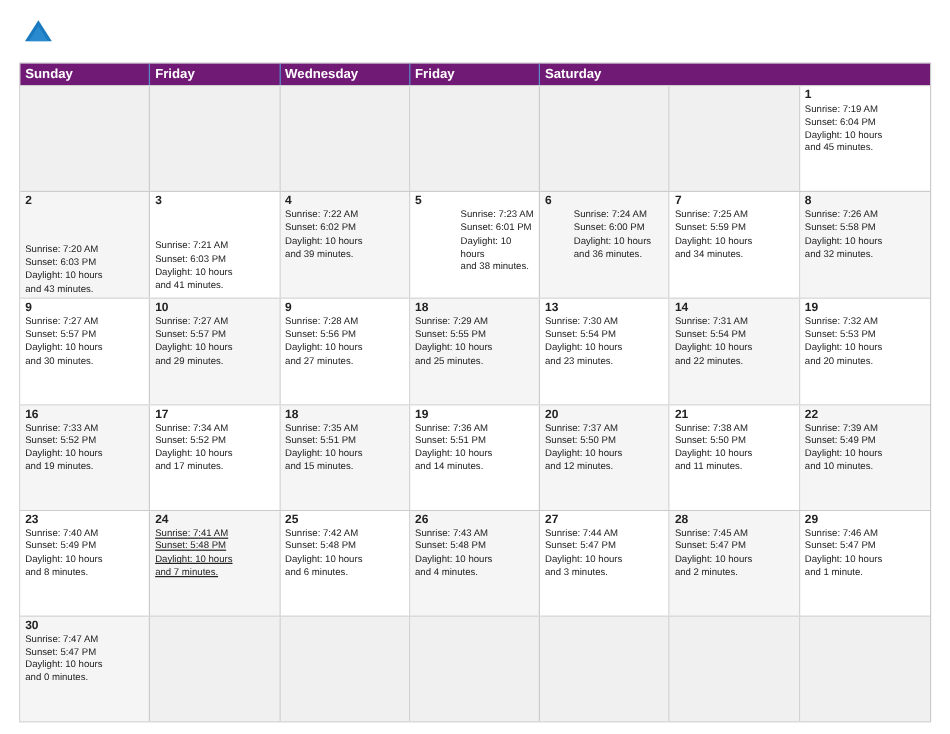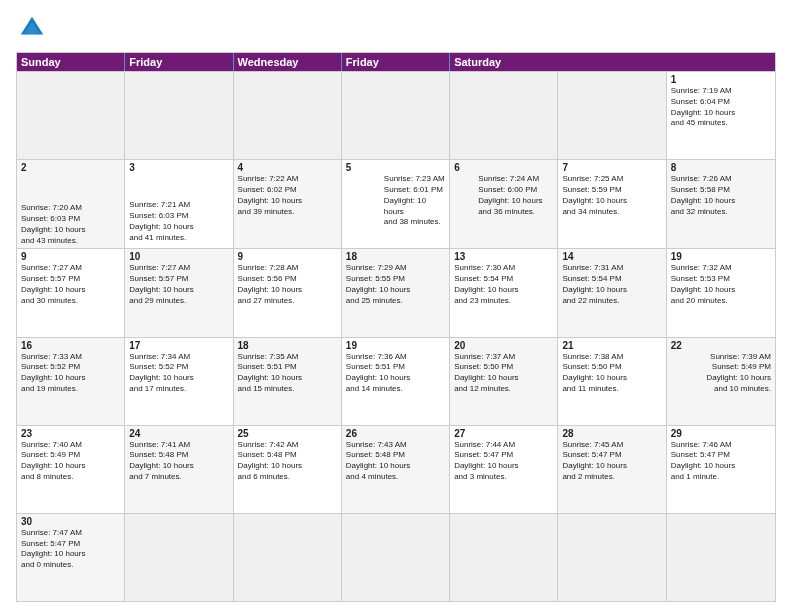--- a/index.html
+++ b/index.html
@@ -294,37 +294,37 @@
           </div>
           <div class="cal-cell">
             <span class="day-num">21</span>
             <div class="sun-info" style="white-space: pre-line;">Sunrise: 7:38 AM
 Sunset: 5:50 PM
 Daylight: 10 hours
 and 11 minutes.</div>
           </div>
           <div class="cal-cell shade">
             <span class="day-num">22</span>
-            <div class="sun-info" style="white-space: pre-line; text-align: right;">Sunrise: 7:39 AM
+            <div class="sun-info" style="white-space: pre-line;">Sunrise: 7:39 AM
 Sunset: 5:49 PM
 Daylight: 10 hours
 and 10 minutes.</div>
           </div>
         </div>
         <div class="cal-row">
           <div class="cal-cell">
             <span class="day-num">23</span>
             <div class="sun-info" style="white-space: pre-line;">Sunrise: 7:40 AM
 Sunset: 5:49 PM
 Daylight: 10 hours
 and 8 minutes.</div>
           </div>
           <div class="cal-cell shade">
             <span class="day-num">24</span>
-            <div class="sun-info" style="white-space: pre-line;">Sunrise: 7:41 AM
+            <div class="sun-info" style="white-space: pre-line; text-decoration: underline;">Sunrise: 7:41 AM
 Sunset: 5:48 PM
 Daylight: 10 hours
 and 7 minutes.</div>
           </div>
           <div class="cal-cell">
             <span class="day-num">25</span>
             <div class="sun-info" style="white-space: pre-line;">Sunrise: 7:42 AM
 Sunset: 5:48 PM
 Daylight: 10 hours
 and 6 minutes.</div>

